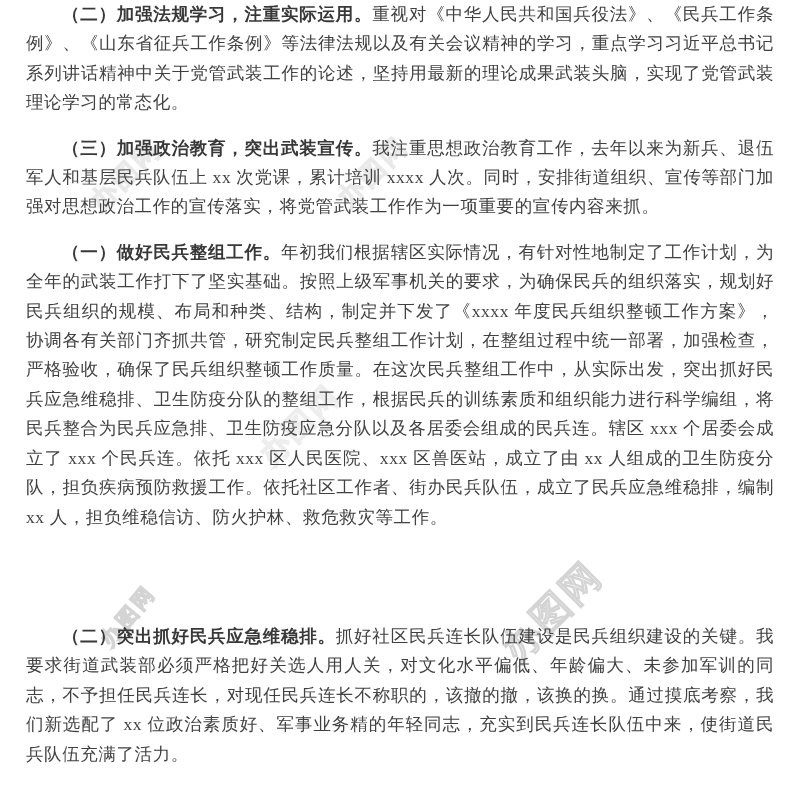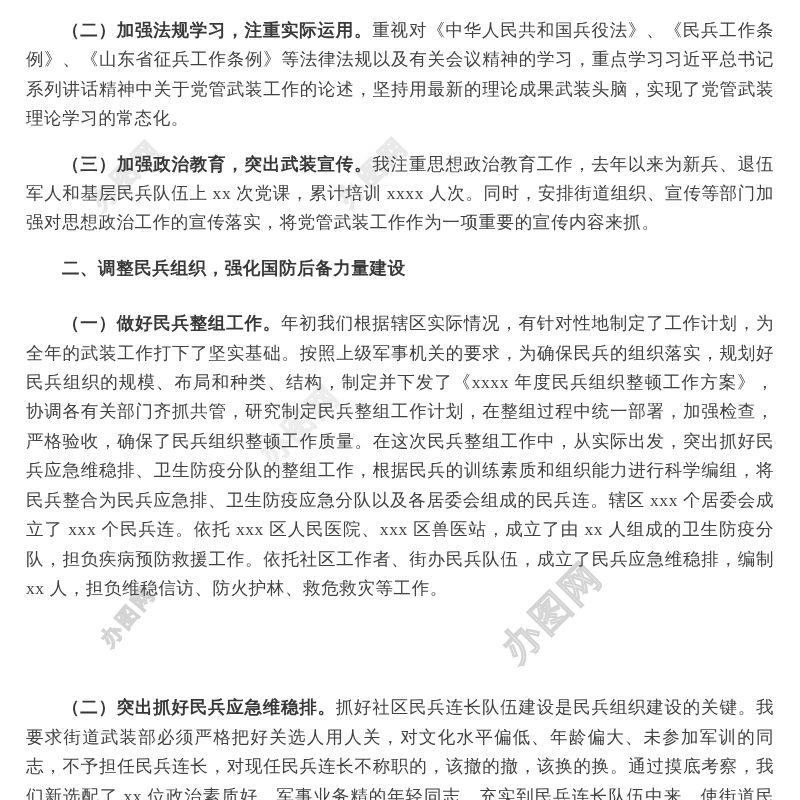--- a/index.html
+++ b/index.html
@@ -26,37 +26,36 @@
   }
   .content {
     position: absolute; left: 26px; top: 0; width: 748px; z-index: 1;
     color: #414141;
     font-size: 17.5px;
     line-height: 29.4px;
     letter-spacing: 0.6px;
     text-align: justify;
   }
   .block { margin: 16px 0 0 0; text-indent: 2.05em; }
-  .block:first-child { margin-top: 16px; }
+  .block:first-child { margin-top: 0; }
   .lead { font-weight: 700; color: #383838; }
   .heading { font-weight: 700; color: #383838; }
   .heading + .block { margin-top: 26px; }
   .page-break { margin-top: 90px; }
 </style>
 </head>
 <body>
 
 <div class="page">
   <div class="watermark-layer" id="wm-layer">
       <div class="watermark" style="left: 126px; top: 175px; font-size: 26px; opacity: 0.38; transform: translate(-50%, -50%) rotate(-45deg);">办图网</div>
       <div class="watermark" style="left: 373px; top: 172px; font-size: 26px; opacity: 0.38; transform: translate(-50%, -50%) rotate(-45deg);">办图网</div>
       <div class="watermark" style="left: 300px; top: 425px; font-size: 30px; opacity: 0.3; transform: translate(-50%, -50%) rotate(-45deg);">办图网</div>
       <div class="watermark" style="left: 128px; top: 616px; font-size: 21px; opacity: 0.75; transform: translate(-50%, -50%) rotate(-50deg);">办图网</div>
       <div class="watermark" style="left: 552px; top: 612px; font-size: 38px; opacity: 0.75; transform: translate(-50%, -50%) rotate(-45deg);">办图网</div>
     </div>
   <div class="content" id="content">
       <p class="block"><span class="lead">（二）加强法规学习，注重实际运用。</span><span class="body-text">重视对《中华人民共和国兵役法》、《民兵工作条例》、《山东省征兵工作条例》等法律法规以及有关会议精神的学习，重点学习习近平总书记系列讲话精神中关于党管武装工作的论述，坚持用最新的理论成果武装头脑，实现了党管武装理论学习的常态化。</span></p>
       <p class="block"><span class="lead">（三）加强政治教育，突出武装宣传。</span><span class="body-text">我注重思想政治教育工作，去年以来为新兵、退伍军人和基层民兵队伍上 xx 次党课，累计培训 xxxx 人次。同时，安排街道组织、宣传等部门加强对思想政治工作的宣传落实，将党管武装工作作为一项重要的宣传内容来抓。</span></p>
-      <p class="block heading"><span class="lead">二、调整民兵组织，强化国防后备力量建设</span><span class="body-text"></span></p>
       <p class="block"><span class="lead">（一）做好民兵整组工作。</span><span class="body-text">年初我们根据辖区实际情况，有针对性地制定了工作计划，为全年的武装工作打下了坚实基础。按照上级军事机关的要求，为确保民兵的组织落实，规划好民兵组织的规模、布局和种类、结构，制定并下发了《xxxx 年度民兵组织整顿工作方案》，协调各有关部门齐抓共管，研究制定民兵整组工作计划，在整组过程中统一部署，加强检查，严格验收，确保了民兵组织整顿工作质量。在这次民兵整组工作中，从实际出发，突出抓好民兵应急维稳排、卫生防疫分队的整组工作，根据民兵的训练素质和组织能力进行科学编组，将民兵整合为民兵应急排、卫生防疫应急分队以及各居委会组成的民兵连。辖区 xxx 个居委会成立了 xxx 个民兵连。依托 xxx 区人民医院、xxx 区兽医站，成立了由 xx 人组成的卫生防疫分队，担负疾病预防救援工作。依托社区工作者、街办民兵队伍，成立了民兵应急维稳排，编制 xx 人，担负维稳信访、防火护林、救危救灾等工作。</span></p>
       <p class="block page-break"><span class="lead">（二）突出抓好民兵应急维稳排。</span><span class="body-text">抓好社区民兵连长队伍建设是民兵组织建设的关键。我要求街道武装部必须严格把好关选人用人关，对文化水平偏低、年龄偏大、未参加军训的同志，不予担任民兵连长，对现任民兵连长不称职的，该撤的撤，该换的换。通过摸底考察，我们新选配了 xx 位政治素质好、军事业务精的年轻同志，充实到民兵连长队伍中来，使街道民兵队伍充满了活力。</span></p>
     </div>
 </div>
 
 </body></html>

